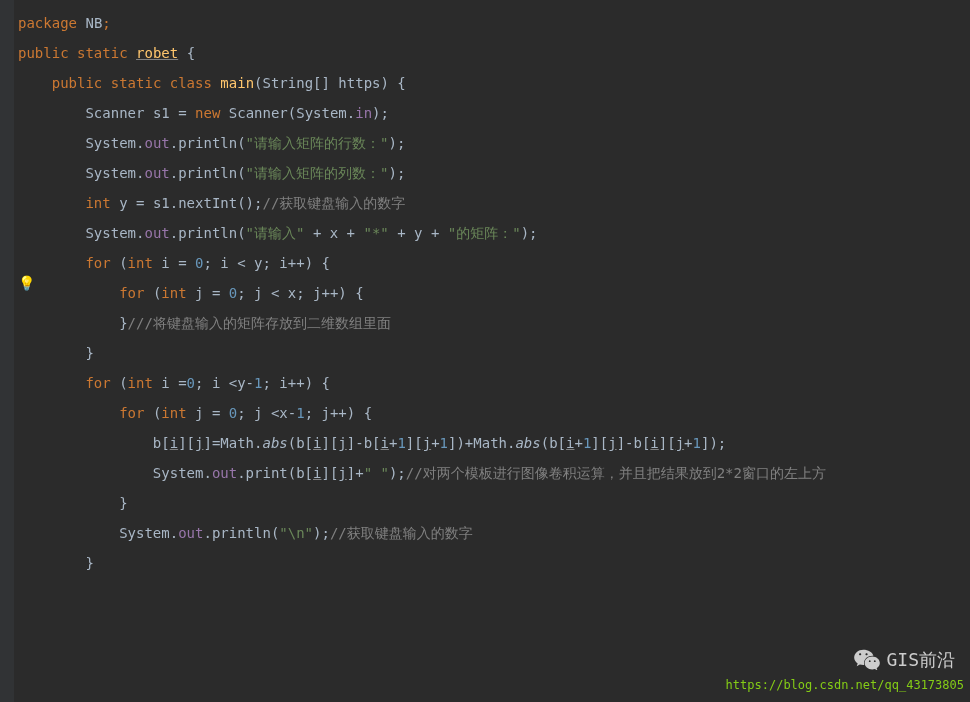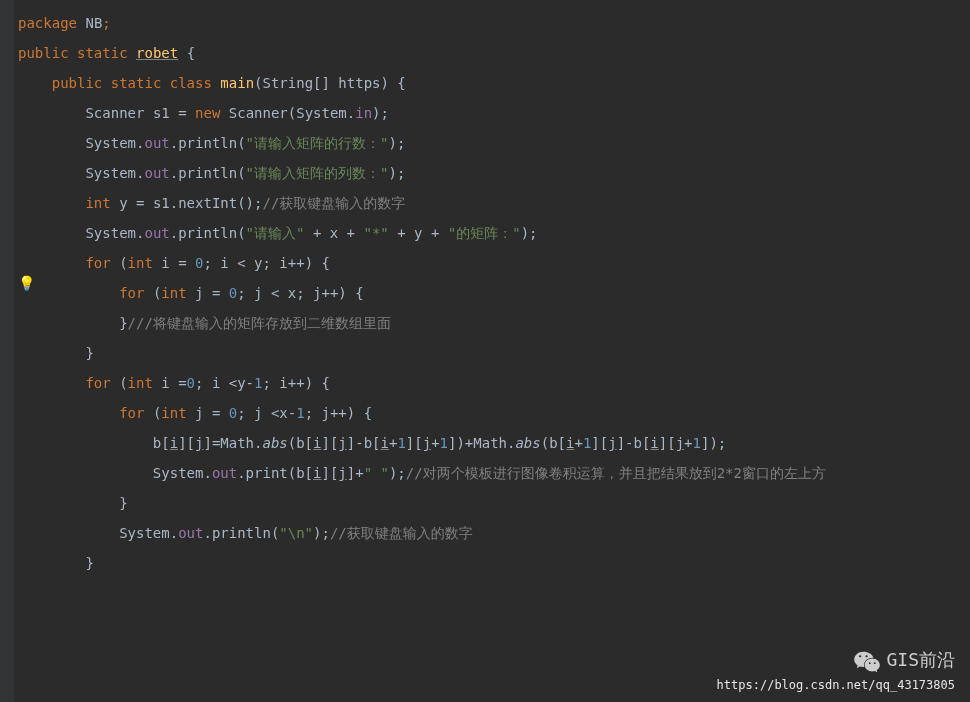--- a/index.html
+++ b/index.html
@@ -65,28 +65,28 @@
       font-size: 14px;
       z-index: 10;
     }
     .watermark {
       position: absolute;
       right: 15px;
       bottom: 30px;
       color: #ccc;
       font-size: 18px;
       display: flex;
-      align-items: flex-end;
+      align-items: flex-start;
       gap: 6px;
     }
     .watermark-url {
       position: absolute;
-      right: 15px;
+      right: 6px;
       bottom: 10px;
-      color: #e5e5e5;
+      color: #84cc16;
       font-size: 12px;
     }
     .wechat-icon {
       width: 26px;
       height: 22px;
       fill: #ccc;
     }
   </style>
 </head>
 <body>

